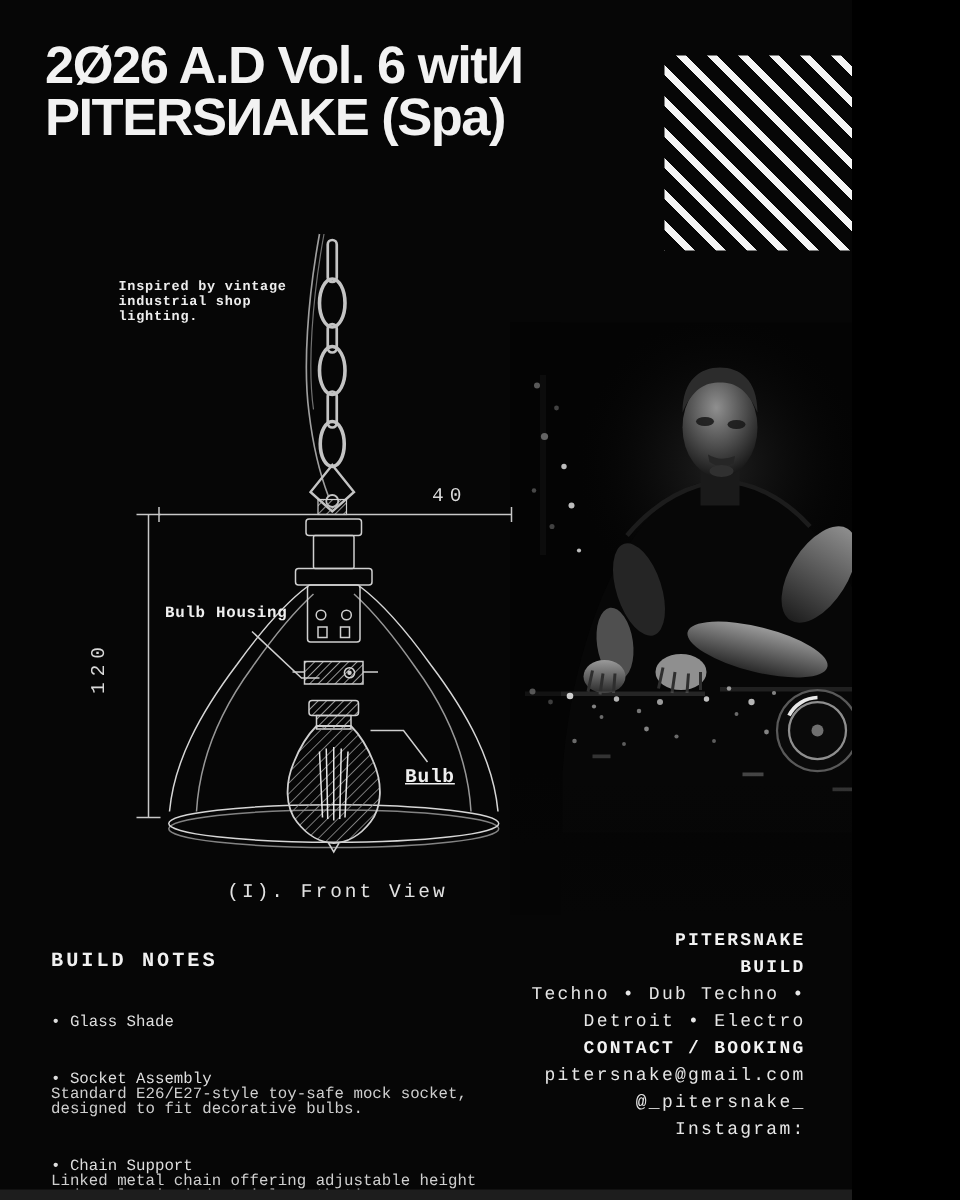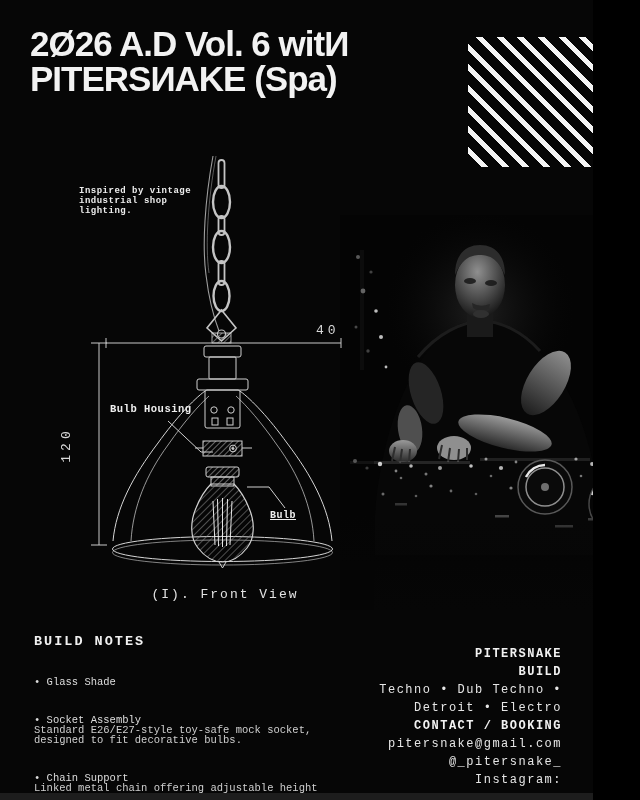--- a/index.html
+++ b/index.html
@@ -1,50 +1,50 @@
 <!DOCTYPE html>
 <html><head>
 <meta charset="utf-8">
 <style>
   html,body{margin:0;padding:0;background:#000;}
   .poster{position:relative;width:568px;height:800px;background:#060606;overflow:hidden;
-          font-family:"Liberation Mono",monospace;color:#e8e8e8;padding-left:25px;}
+          font-family:"Liberation Mono",monospace;color:#e8e8e8;}
   .abs{position:absolute;}
   .preline{white-space:pre-line;}
 
   
   .title{font-family:"Liberation Sans","DejaVu Sans",sans-serif;font-weight:700;color:#f2f2f2;
          font-size:35px;letter-spacing:-1px;line-height:35px;}
   .title-l1{left:30px;top:26px;}
   .title-l2{left:30px;top:61px;}
   .subtitle{left:32px;top:112px;font-size:13px;line-height:16px;color:#dcdcdc;letter-spacing:1px;}
 
   
   .stripes{right:0;top:37px;width:125px;height:130px;
            background:repeating-linear-gradient(45deg,#060606 0 9.6px,#f5f5f5 9.6px 14.6px);}
 
   
   .note{left:79px;top:186px;font-size:9px;font-weight:700;line-height:10px;letter-spacing:.5px;color:#ededed;}
-  .dim-w{left:288px;top:323px;font-size:13px;letter-spacing:4px;color:#d9d9d9;margin-left:28px;}
+  .dim-w{left:288px;top:323px;font-size:13px;letter-spacing:4px;color:#d9d9d9;}
   .dim-h{left:66px;top:445px;transform:translate(-50%,-50%) rotate(-90deg);font-size:13px;
          letter-spacing:4px;color:#d9d9d9;}
   .lbl-housing{left:110px;top:403px;font-size:10.5px;font-weight:700;letter-spacing:.5px;color:#efefef;}
-  .lbl-bulb{left:270px;top:510px;font-size:10px;font-weight:700;letter-spacing:.5px;color:#efefef;text-decoration:underline;}
+  .lbl-bulb{left:270px;top:510px;font-size:13px;font-weight:700;letter-spacing:.5px;color:#efefef;text-decoration:underline;}
   .caption{left:75px;top:587px;width:300px;text-align:center;font-size:13px;letter-spacing:2px;color:#e2e2e2;}
 
   
   .build{left:34px;top:634px;width:320px;}
   .build h3{margin:0 0 10px 0;font-size:13.5px;letter-spacing:2px;color:#f0f0f0;font-weight:700;}
   .bn-item{margin:0 0 9px 0;}
   .bn-title{font-size:10.5px;line-height:10px;color:#dedede;margin-top:28px;}
   .bn-body{font-size:10.5px;line-height:10px;color:#cfcfcf;}
 
   
   .contact{right:31px;top:618px;width:260px;text-align:right;font-size:12px;line-height:18px;
-           letter-spacing:1.5px;color:#e6e6e6;margin-top:27px;}
+           letter-spacing:1.5px;color:#e6e6e6;}
   .contact .hd{font-weight:700;color:#f2f2f2;}
 
   .bottom-bar{left:0;bottom:0;width:640px;height:7px;background:#1d1d1d;}
   svg{display:block;}
 </style>
 </head>
 <body>
 
 <div class="poster">
 

